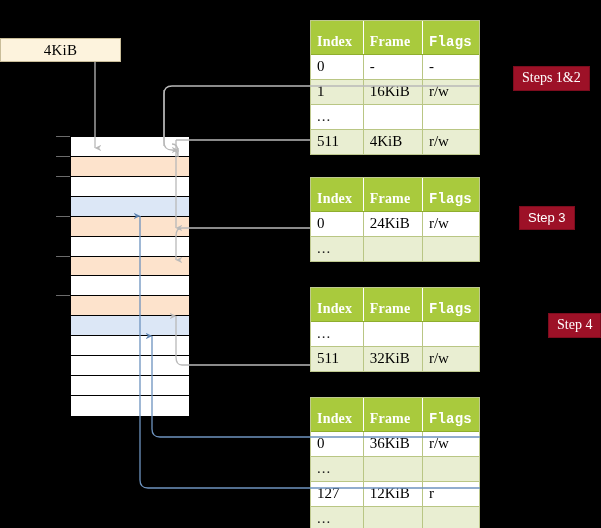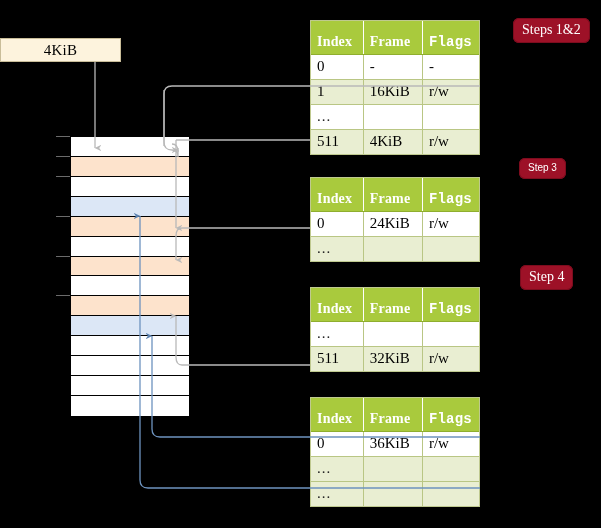--- a/index.html
+++ b/index.html
@@ -22,25 +22,26 @@
   }
 
   
   .badge{
     position:absolute;
     background:#9d1127;
     color:#fff;
     font-size:14px;
     line-height:1;
     padding:5px 9px 6px 9px;
-    border-radius:6px;
+    border-radius:0;
     box-shadow:0 0 0 1px #7d0c1e inset;
     white-space:nowrap;
-  }
-  .badge.sans{font-family:"Liberation Sans", sans-serif;font-size:10px;}
+    margin-top:48px;
+  }
+  .badge.sans{font-family:"Liberation Sans", sans-serif;font-size:13px;}
 
   
   .ptable{
     position:absolute;
     border:1px solid #bfc98f;
     background:#fff;
     box-sizing:border-box;
     border-collapse:separate;
   }
   .ptable table{
@@ -111,21 +112,21 @@
   <div class="vpage" id="vpage" style="left:0px;top:38px;width:121px;height:24px;">
     <span>4KiB</span>
   </div>
 
   <div class="badge" style="left:513px;top:18px;">
     <span>Steps 1&amp;2</span>
   </div>
   <div class="badge sans" style="left:519px;top:158px;">
     <span>Step 3</span>
   </div>
-  <div class="badge" style="left:520px;top:265px;">
+  <div class="badge" style="left:548px;top:265px;">
     <span>Step 4</span>
   </div>
 
   <div id="memcol">
       <div class="mrow free" style="top: 0px; height: 19.9286px;"></div>
       <div class="mrow used" style="top: 19.9286px; height: 19.9286px;"></div>
       <div class="mrow free" style="top: 39.8571px; height: 19.9286px;"></div>
       <div class="mrow tbl" style="top: 59.7857px; height: 19.9286px;"></div>
       <div class="mrow used" style="top: 79.7143px; height: 19.9286px;"></div>
       <div class="mrow free" style="top: 99.6429px; height: 19.9286px;"></div>
@@ -231,20 +232,25 @@
           <tr class="odd">
             <td>0</td>
             <td>36KiB</td>
             <td>r/w</td>
           </tr>
           <tr class="even">
             <td class="ell">...</td>
             <td></td>
             <td></td>
           </tr>
+          <tr class="odd">
+            <td>127</td>
+            <td>12KiB</td>
+            <td>r</td>
+          </tr>
           <tr class="even">
             <td class="ell">...</td>
             <td></td>
             <td></td>
           </tr>
         </tbody>
       </table>
     </div>
 
   <svg id="wires" viewBox="0 0 601 528">

